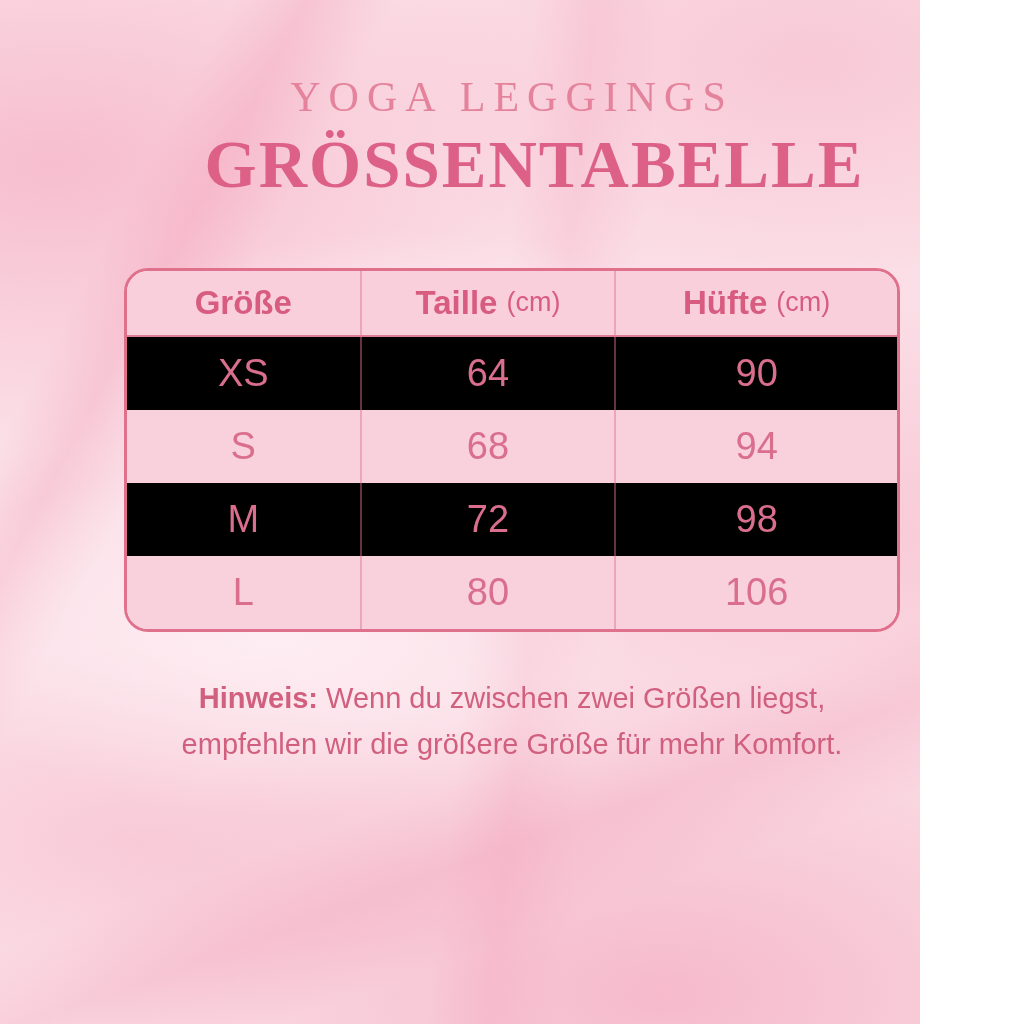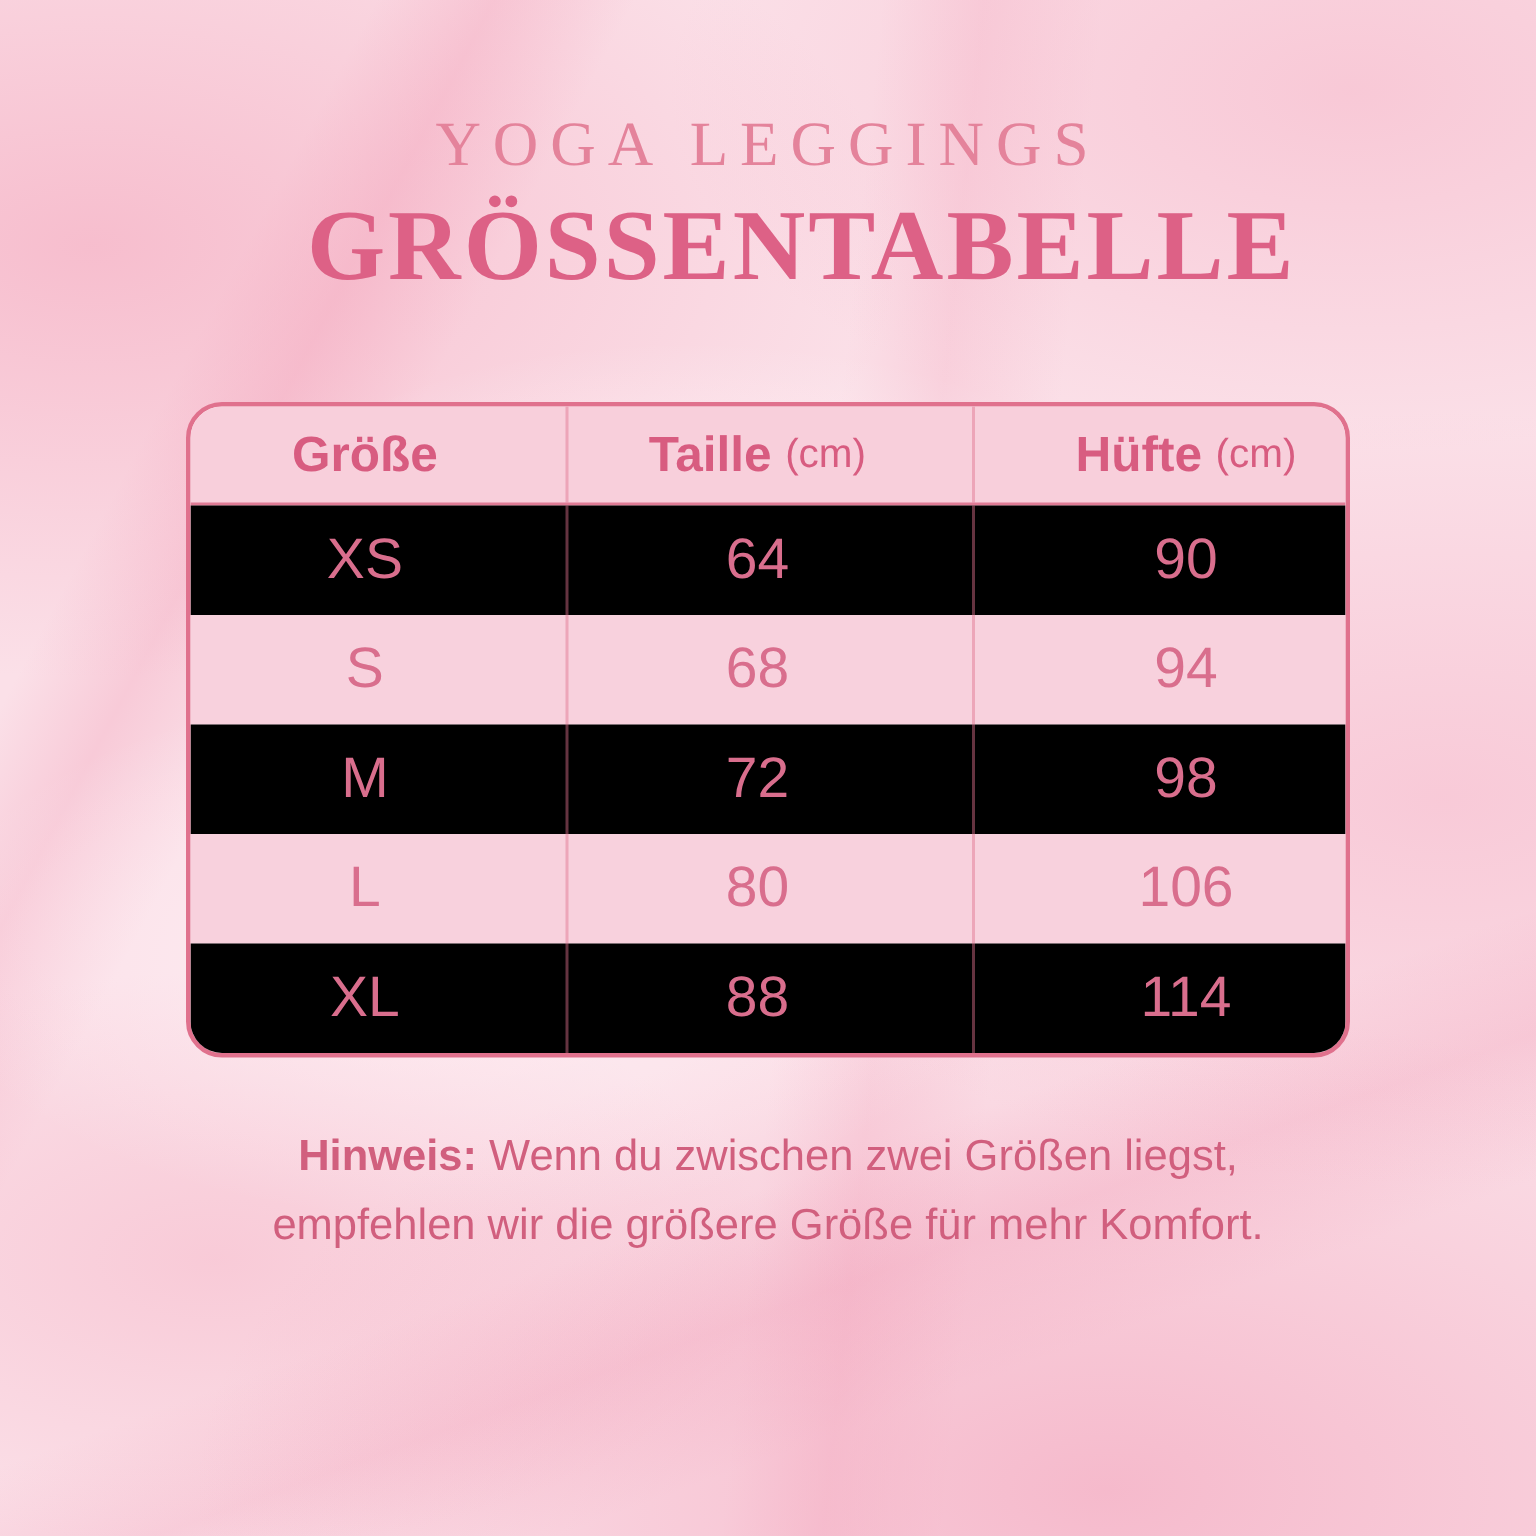--- a/index.html
+++ b/index.html
@@ -7,21 +7,21 @@
     padding: 0;
   }
   body {
     width: 1024px;
     height: 1024px;
     overflow: hidden;
     font-family: "Liberation Sans", sans-serif;
   }
   .canvas {
     position: relative;
-    width: 1024px;
+    width: 920px;
     height: 1024px;
     background: #fbe0e8;
     overflow: hidden;
   }
   
   .marble {
     position: absolute;
     inset: 0;
     background-image:
       radial-gradient(520px 260px at 45% 38%, rgba(255,246,249,0.85), rgba(255,246,249,0) 62%),
@@ -62,21 +62,20 @@
     width: 770px;
     margin: 66px auto 0;
     border: 3px solid #e0718d;
     border-radius: 24px;
     overflow: hidden;
     background: #fde9ee;
   }
   .t-row {
     display: grid;
     grid-template-columns: 30.2% 33.1% 36.7%;
-    gap: 17px;
   }
   .t-row.header {
     height: 64px;
     background: #f8cfdb;
     border-bottom: 2px solid #e07b95;
   }
   .t-row.data {
     height: 73px;
   }
   .t-row.light { background: #000000; }
@@ -184,31 +183,20 @@
             <span class="td-text">L</span>
           </div>
         <div class="cell">
             <span class="td-text">80</span>
           </div>
         <div class="cell">
             <span class="td-text">106</span>
           </div>
       </div>
 
-      <div class="t-row data light">
-        <div class="cell">
-            <span class="td-text">XL</span>
-          </div>
-        <div class="cell">
-            <span class="td-text">88</span>
-          </div>
-        <div class="cell">
-            <span class="td-text">114</span>
-          </div>
-      </div>
 
     </div>
 
     <div class="note">
       <span class="note-bold">Hinweis:</span>
       <span>Wenn du zwischen zwei Größen liegst,</span><br>
       <span>empfehlen wir die größere Größe für mehr Komfort.</span>
     </div>
 
   </div>

